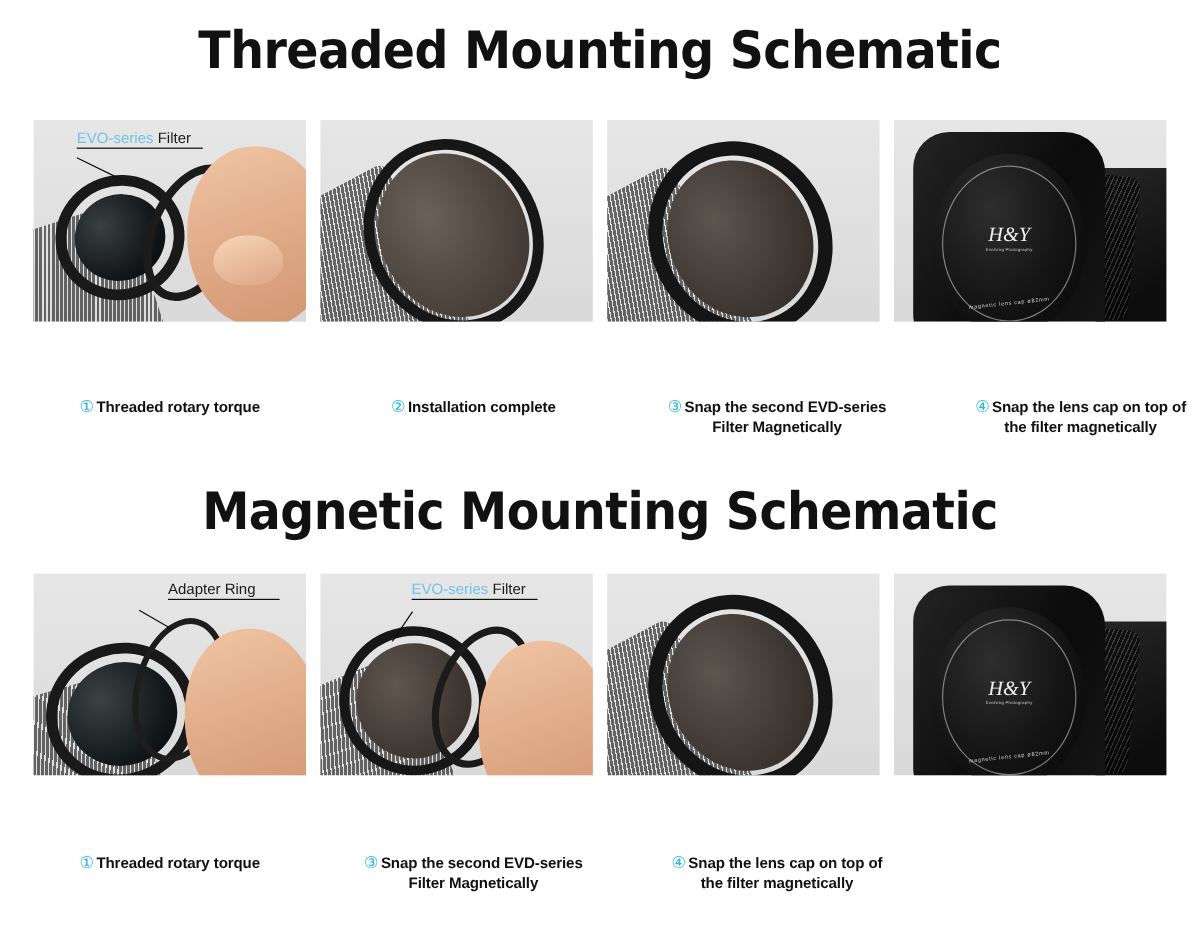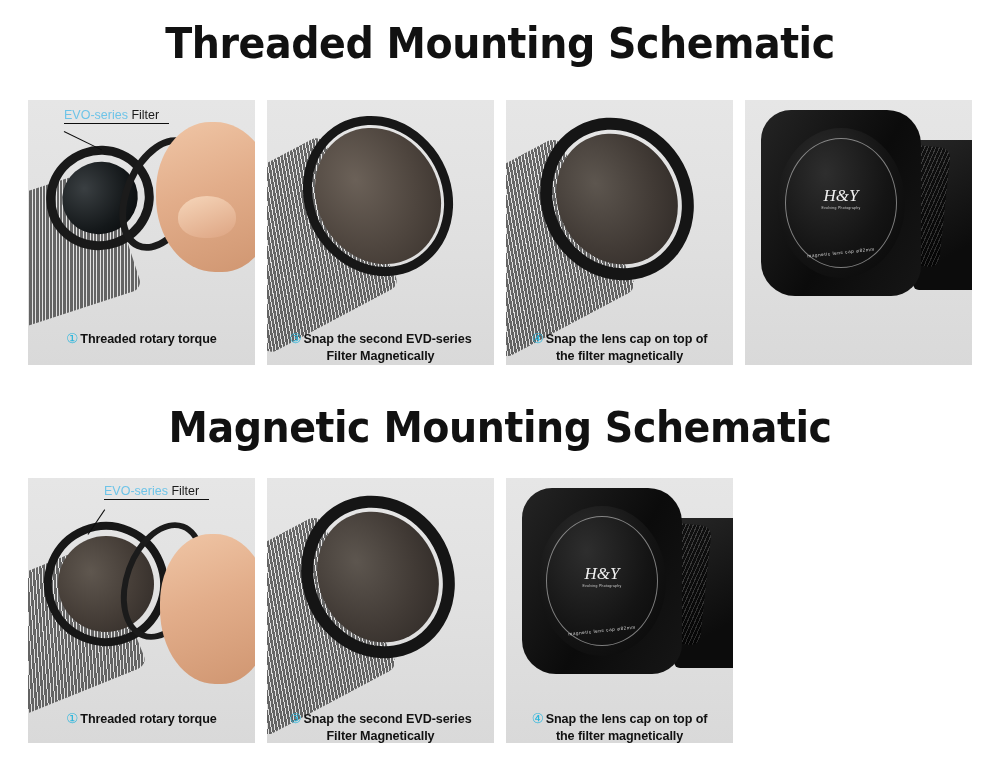--- a/index.html
+++ b/index.html
@@ -25,21 +25,21 @@
   #title-1 { position: absolute; left: 0; top: 22px; width: 1000px; }
   #title-2 { position: absolute; left: 0; top: 406px; width: 1000px; }
 
   
   .row { position: absolute; left: 28px; width: 944px; display: flex; gap: 12px; }
   #row-1 { top: 100px; }
   #row-2 { top: 478px; }
 
   .panel {
     position: relative;
-    width: 227px; height: 265px;
+    width: 227px; height: 168px;
     background: linear-gradient(180deg, #e6e6e6 0%, #e1e1e1 45%, #d9d9d9 100%);
     overflow: hidden;
     flex: 0 0 227px;
   }
 
   
   .lens-barrel {
     position: absolute;
     background: linear-gradient(100deg, #2b2b2b 0%, #111 35%, #1d1d1d 60%, #050505 100%);
     border-radius: 10px;
@@ -62,21 +62,21 @@
   .callout { position: absolute; }
   .callout-text {
     font-size: 12.5px; color: #1a1a1a; white-space: nowrap;
     font-family: "Liberation Sans", sans-serif;
   }
   .callout-text .blue { color: #6ec4e8; }
   .callout-rule { height: 1px; background: #0d0d0d; margin-top: 1px; }
   .leader { position: absolute; background: #0d0d0d; height: 1px; transform-origin: left center; }
 
   
-  .caption-row { position: absolute; left: 28px; width: 944px; display: flex; gap: 12px; }
+  .caption-row { position: absolute; left: 28px; width: 944px; display: flex; gap: 26px; }
   #captions-1 { top: 330px; }
   #captions-2 { top: 710px; }
   .caption {
     width: 227px; flex: 0 0 227px;
     text-align: center;
     font-size: 12.6px;
     font-weight: 700;
     color: #111111;
     line-height: 1.32;
     letter-spacing: -0.1px;
@@ -167,33 +167,48 @@
         <div class="cap-arc" style="top:122px;">magnetic lens cap ø82mm</div>
       </div>
     </div>
   </div>
 
   <div id="captions-1" class="caption-row">
     <div class="caption">
       <span class="num">①</span><span>Threaded rotary torque</span>
     </div>
     <div class="caption">
+      <span class="num">②</span><span>Installation complete</span>
+    </div>
+    <div class="caption">
       <span class="num">③</span><span>Snap the second EVD-series</span><br>
       <span>Filter Magnetically</span>
     </div>
     <div class="caption">
       <span class="num">④</span><span>Snap the lens cap on top of</span><br>
       <span>the filter magnetically</span>
     </div>
   </div>
 
   <div id="title-2" class="section-title">Magnetic Mounting Schematic</div>
 
   <div id="row-2" class="row">
 
+    <div class="panel">
+      <div class="lens-barrel ribbed" style="left:-40px; top:96px; width:140px; height:124px; transform:rotate(-16deg);"></div>
+      <div class="ring" style="left:10px; top:58px; width:126px; height:118px; transform:rotate(-18deg); border-width:9px; border-color:#191919;"></div>
+      <div class="glass" style="left:28px; top:74px; width:92px; height:86px; transform:rotate(-18deg); background:radial-gradient(ellipse at 35% 30%, #3c4144 0%, #151a1c 60%, #050607 100%);"></div>
+      <div class="ring" style="left:84px; top:36px; width:76px; height:122px; transform:rotate(14deg); border-width:5px; border-color:#1d1d1d;"></div>
+      <div style="position:absolute; left:126px; top:46px; width:112px; height:150px; border-radius:46% 50% 44% 50%; background:linear-gradient(160deg,#f0c6a6 0%,#e2ad8a 45%,#cf9570 100%);"></div>
+      <div class="callout" style="left:112px; top:6px;">
+        <div class="callout-text"><span>Adapter Ring</span></div>
+        <div class="callout-rule" style="width:93px;"></div>
+      </div>
+      <div class="leader" style="left:88px; top:30px; width:30px; transform:rotate(30deg);"></div>
+    </div>
 
     <div class="panel">
       <div class="lens-barrel ribbed" style="left:-40px; top:86px; width:140px; height:132px; transform:rotate(-22deg);"></div>
       <div class="ring" style="left:16px; top:44px; width:124px; height:124px; transform:rotate(-22deg); border-width:8px; border-color:#171717;"></div>
       <div class="glass" style="left:30px; top:58px; width:96px; height:96px; transform:rotate(-22deg); background:radial-gradient(ellipse at 40% 32%, #5f574f 0%, #443c36 55%, #2c2724 100%);"></div>
       <div class="ring" style="left:96px; top:42px; width:78px; height:122px; transform:rotate(20deg); border-width:6px; border-color:#1b1b1b;"></div>
       <div style="position:absolute; left:132px; top:56px; width:110px; height:150px; border-radius:46% 50% 44% 50%; background:linear-gradient(160deg,#f0c6a6 0%,#e2ad8a 45%,#cf9570 100%);"></div>
       <div class="callout" style="left:76px; top:6px;">
         <div class="callout-text"><span class="blue">EVO-series</span> <span>Filter</span></div>
         <div class="callout-rule" style="width:105px;"></div>

